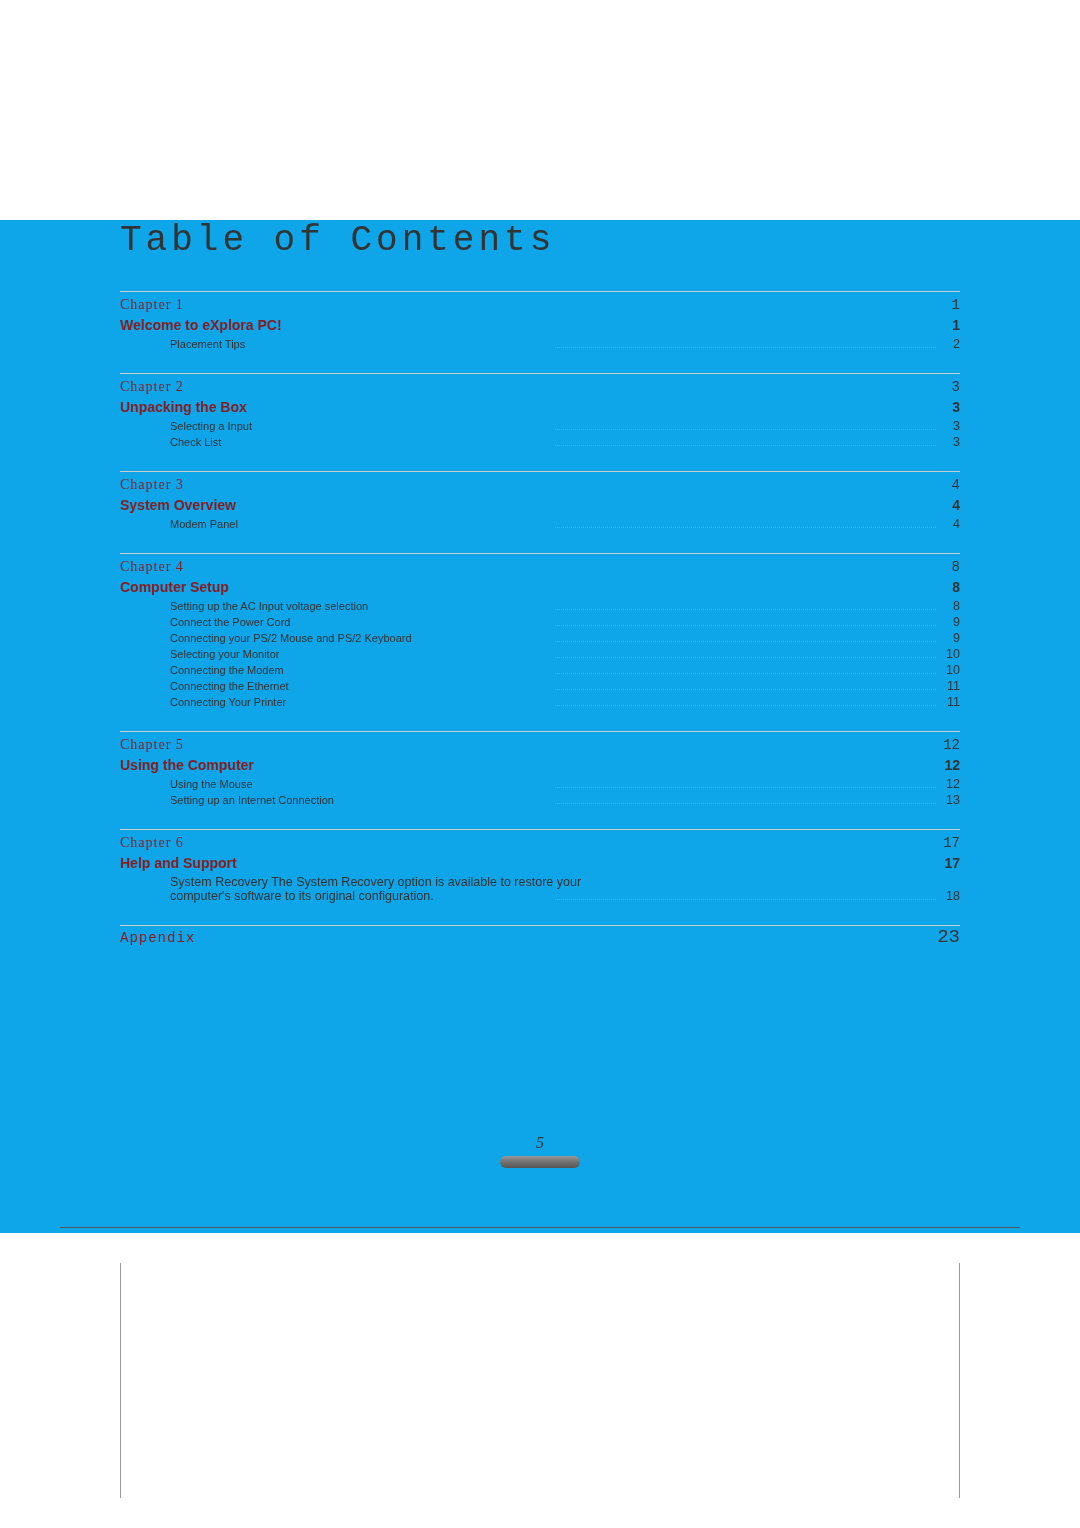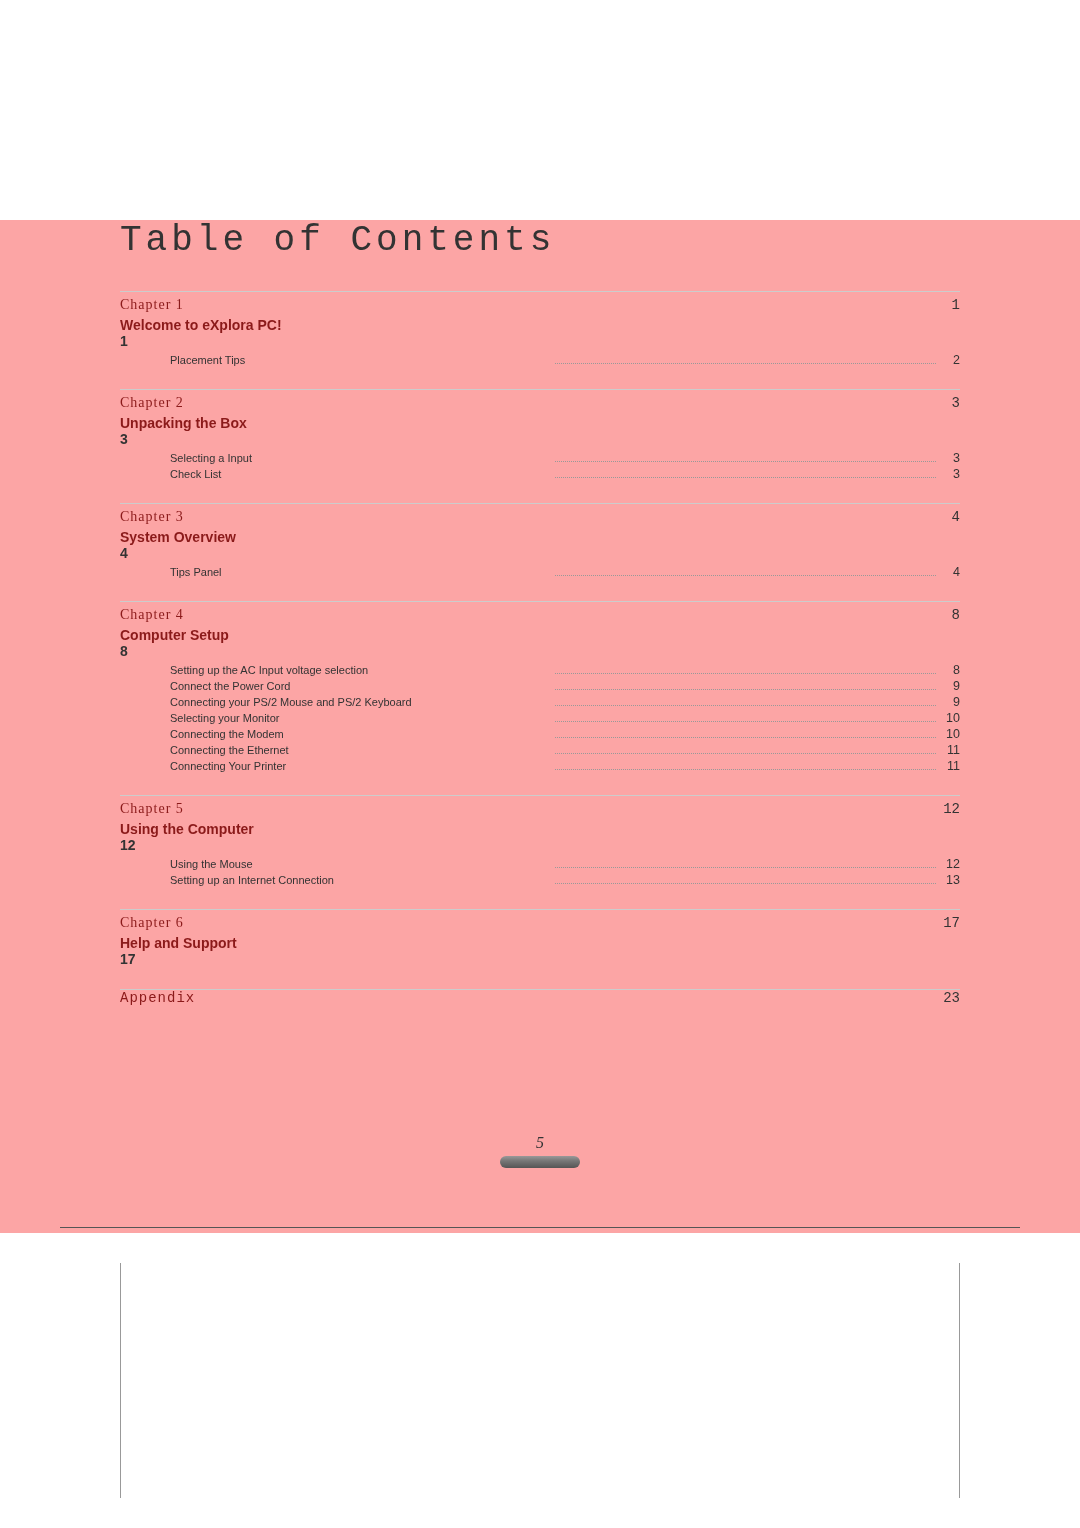--- a/index.html
+++ b/index.html
@@ -12,21 +12,21 @@
       width: 1080px;
       min-height: 1528px;
       background: #ffffff;
       font-family: 'Courier New', Courier, monospace;
       position: relative;
     }
 
     .page-container {
       width: 1080px;
       min-height: 1528px;
-      background: #fca5a5;
+      background: #0ea5e9;
       position: relative;
       padding: 0;
     }
 
     
     .top-area {
       height: 220px;
       background: #ffffff;
     }
 
@@ -67,24 +67,23 @@
     }
 
     .chapter-num {
       font-family: 'Courier New', Courier, monospace;
       font-size: 14px;
       color: #333;
     }
 
     .chapter-title-row {
       display: flex;
-      justify-content: center;
+      justify-content: space-between;
       align-items: baseline;
       margin-bottom: 4px;
-      flex-direction: column;
     }
 
     .chapter-title {
       font-family: Arial, sans-serif;
       font-size: 14px;
       font-weight: bold;
       color: #8b1a1a;
     }
 
     .chapter-title-page {
@@ -139,21 +138,21 @@
 
     .appendix-label {
       font-family: 'Courier New', Courier, monospace;
       font-size: 14px;
       color: #8b1a1a;
       letter-spacing: 1px;
     }
 
     .appendix-num {
       font-family: 'Courier New', Courier, monospace;
-      font-size: 14px;
+      font-size: 19px;
       color: #333;
     }
 
     
     .page-footer {
       position: absolute;
       bottom: 360px;
       left: 0;
       right: 0;
       display: flex;
@@ -299,21 +298,21 @@
     <div class="chapter-section">
       <div class="chapter-header">
         <span class="chapter-label">Chapter 3</span>
         <span class="chapter-num">4</span>
       </div>
       <div class="chapter-title-row">
         <span class="chapter-title">System Overview</span>
         <span class="chapter-title-page">4</span>
       </div>
       <div class="sub-entry">
-        <span class="sub-label">Tips Panel</span>
+        <span class="sub-label">Modem Panel</span>
         <span class="sub-dots"></span>
         <span class="sub-page">4</span>
       </div>
     </div>
 
     <div class="chapter-section">
       <div class="chapter-header">
         <span class="chapter-label">Chapter 4</span>
         <span class="chapter-num">8</span>
       </div>
@@ -382,20 +381,28 @@
     <div class="chapter-section">
       <div class="chapter-header">
         <span class="chapter-label">Chapter 6</span>
         <span class="chapter-num">17</span>
       </div>
       <div class="chapter-title-row">
         <span class="chapter-title">Help and Support</span>
         <span class="chapter-title-page">17</span>
       </div>
 
+      <div class="sub-entry-multiline">
+        <span class="sub-label-long">System Recovery The System Recovery option is available to restore your</span>
+        <div class="sub-entry-inline">
+          <span class="sub-label-cont">computer's software to its original configuration.</span>
+          <span class="sub-dots"></span>
+          <span class="sub-page">18</span>
+        </div>
+      </div>
     </div>
 
     <div class="appendix-section">
       <div class="appendix-header">
         <span class="appendix-label">Appendix</span>
         <span class="appendix-num">23</span>
       </div>
     </div>
 
   </div>

